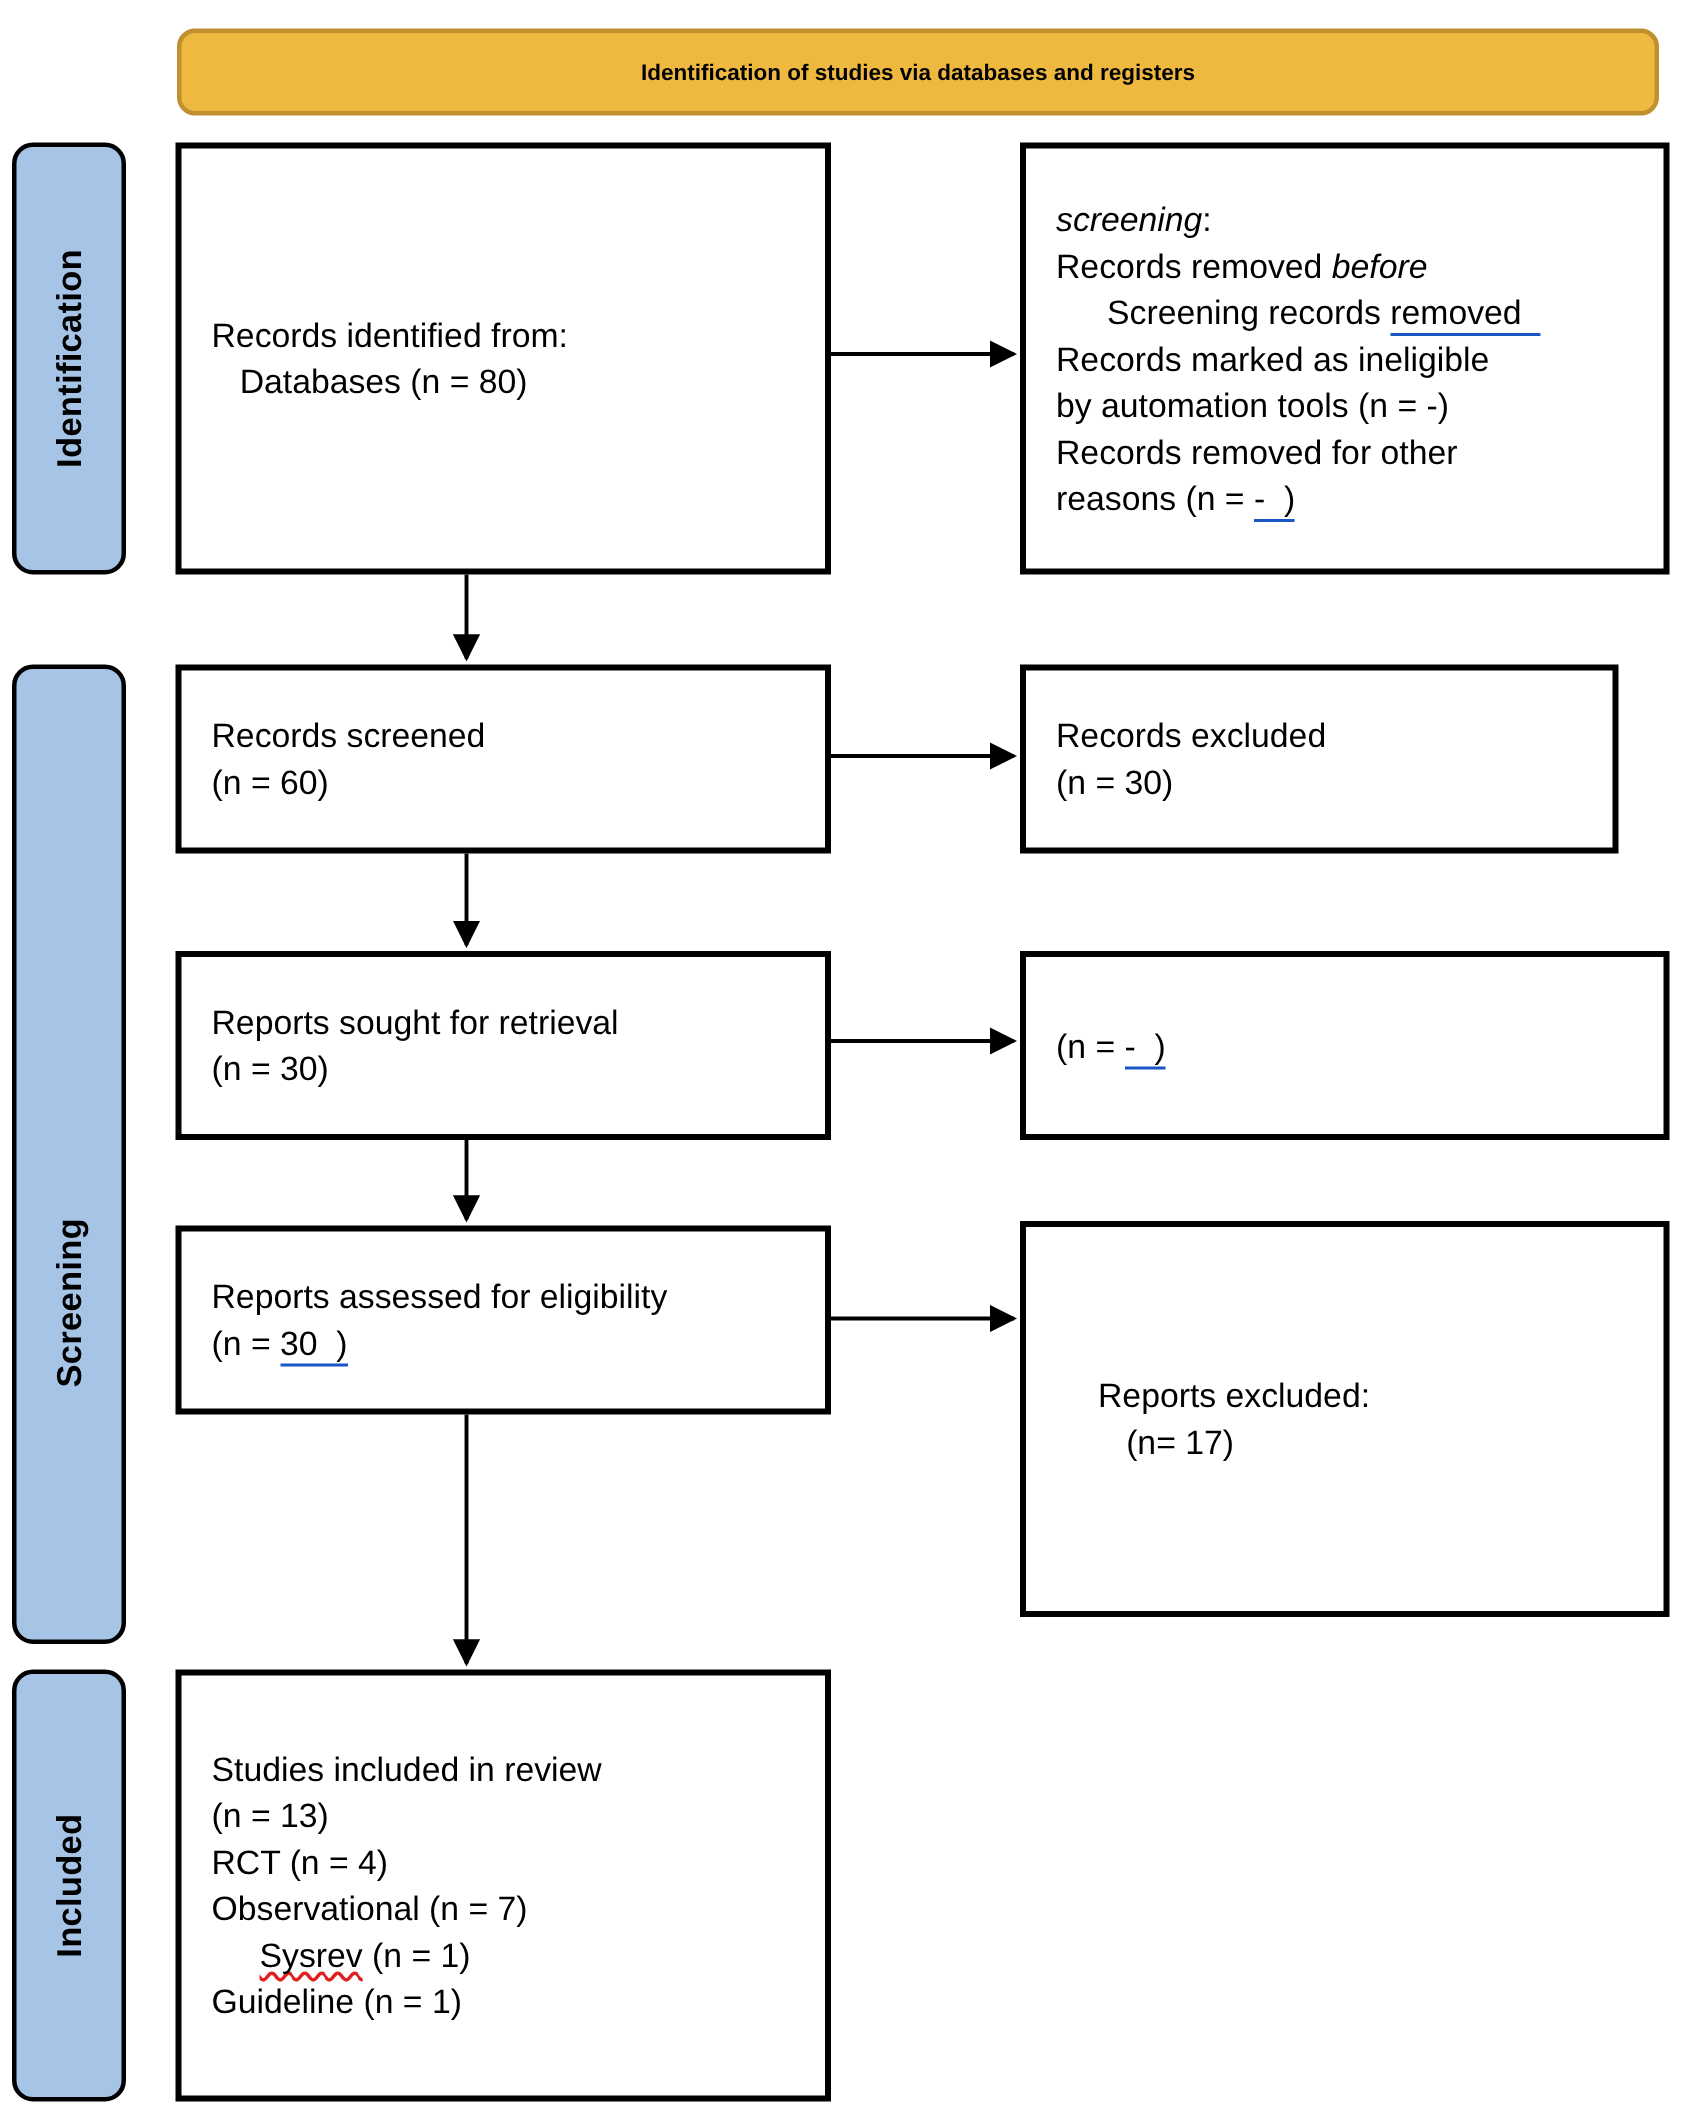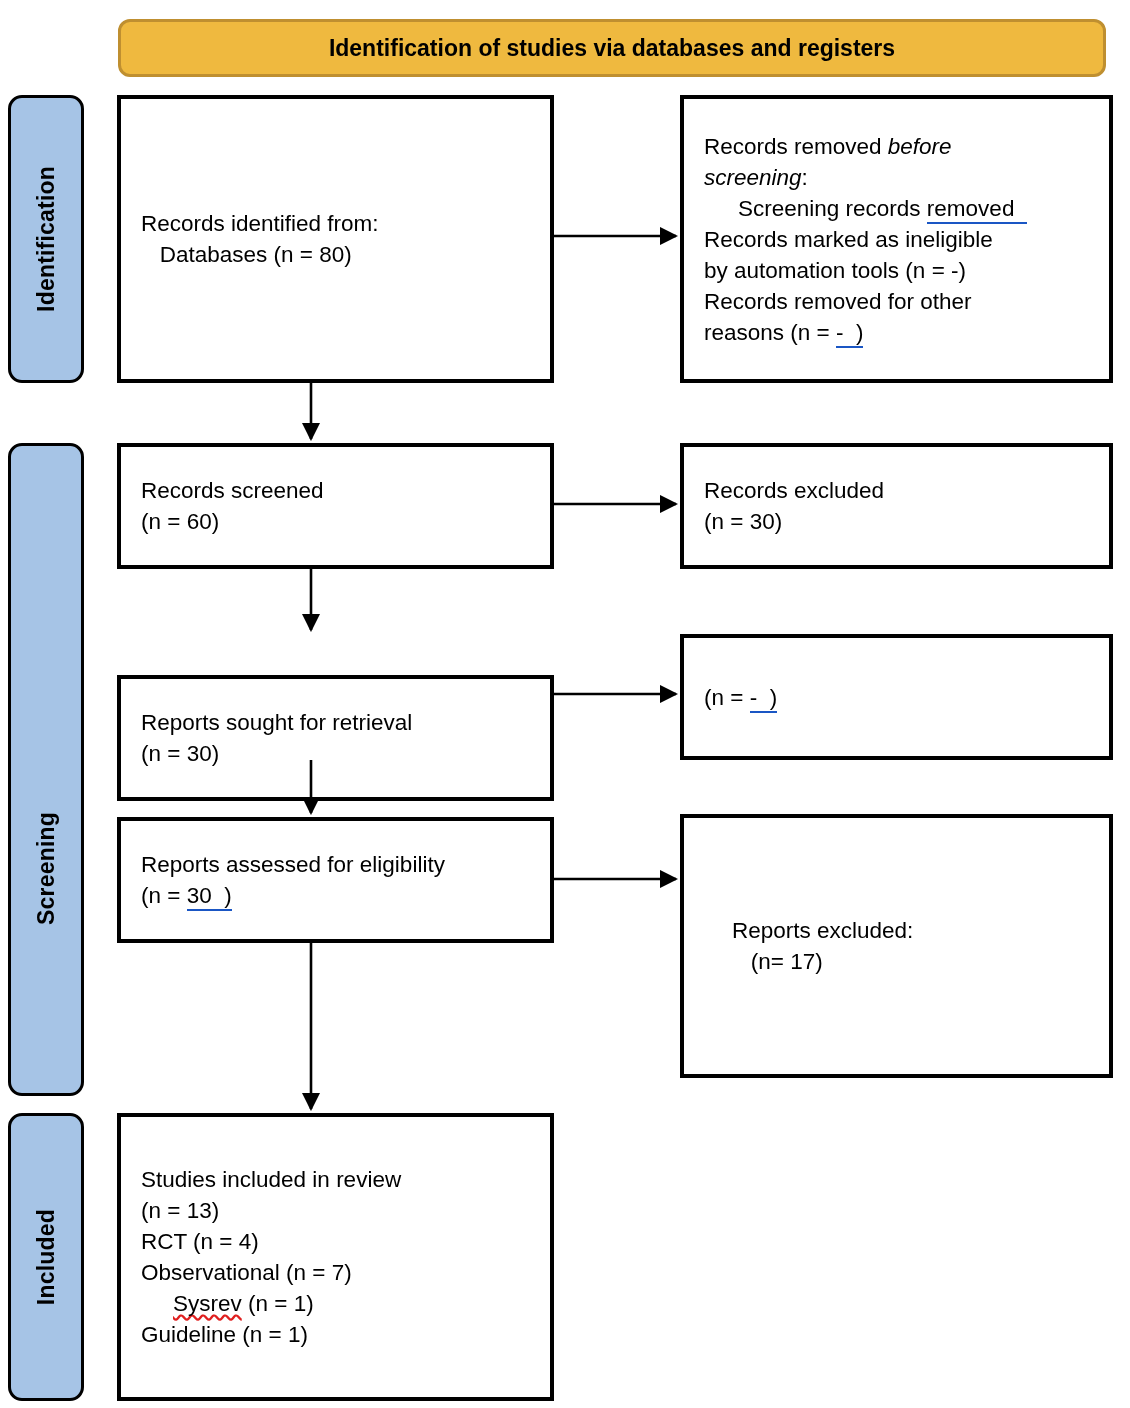--- a/index.html
+++ b/index.html
@@ -55,21 +55,21 @@
     background: #efb93f;
     border: 3px solid #bf8f30;
     border-radius: 12px;
     box-sizing: border-box;
     display: flex;
     align-items: center;
     justify-content: center;
   }
   #header-banner .banner-text {
     font-weight: bold;
-    font-size: 23px;
+    font-size: 15px;
     color: #000;
     text-align: center;
   }
 
   
   .flow-box {
     position: absolute;
     background: #ffffff;
     border: 4px solid #000000;
     box-sizing: border-box;
@@ -132,45 +132,45 @@
 
   <div class="flow-box" style="left:117px; top:95px; width:437px; height:288px;">
     <div class="box-body">
       <span class="ln">Records identified from:</span>
       <span class="ln">   Databases (n = 80)</span>
     </div>
   </div>
 
   <div class="flow-box" style="left:680px; top:95px; width:433px; height:288px;">
     <div class="box-body">
+      <span class="ln"><span class="ital">screening</span><span>:</span></span>
       <span class="ln"><span>Records removed </span><span class="ital">before</span></span>
-      <span class="ln"><span class="ital">screening</span><span>:</span></span>
       <span class="ln indent1"><span>Screening records </span><span class="gram">removed  </span></span>
       <span class="ln">Records marked as ineligible</span>
       <span class="ln">by automation tools (n = -)</span>
       <span class="ln">Records removed for other</span>
       <span class="ln"><span>reasons (n = </span><span class="gram">-  )</span></span>
     </div>
   </div>
 
   <div class="flow-box" style="left:117px; top:443px; width:437px; height:126px;">
     <div class="box-body">
       <span class="ln">Records screened</span>
       <span class="ln">(n = 60)</span>
     </div>
   </div>
 
-  <div class="flow-box" style="left:680px; top:443px; width:433px; height:126px;">
+  <div class="flow-box" style="left:680px; top:443px; width:399px; height:126px;">
     <div class="box-body">
       <span class="ln">Records excluded</span>
       <span class="ln">(n = 30)</span>
     </div>
   </div>
 
-  <div class="flow-box" style="left:117px; top:634px; width:437px; height:126px;margin-top:41px;">
+  <div class="flow-box" style="left:117px; top:634px; width:437px; height:126px;">
     <div class="box-body">
       <span class="ln">Reports sought for retrieval</span>
       <span class="ln">(n = 30)</span>
     </div>
   </div>
 
   <div class="flow-box" style="left:680px; top:634px; width:433px; height:126px;">
     <div class="box-body">
       <span class="ln"><span>(n = </span><span class="gram">-  )</span></span>
     </div>

